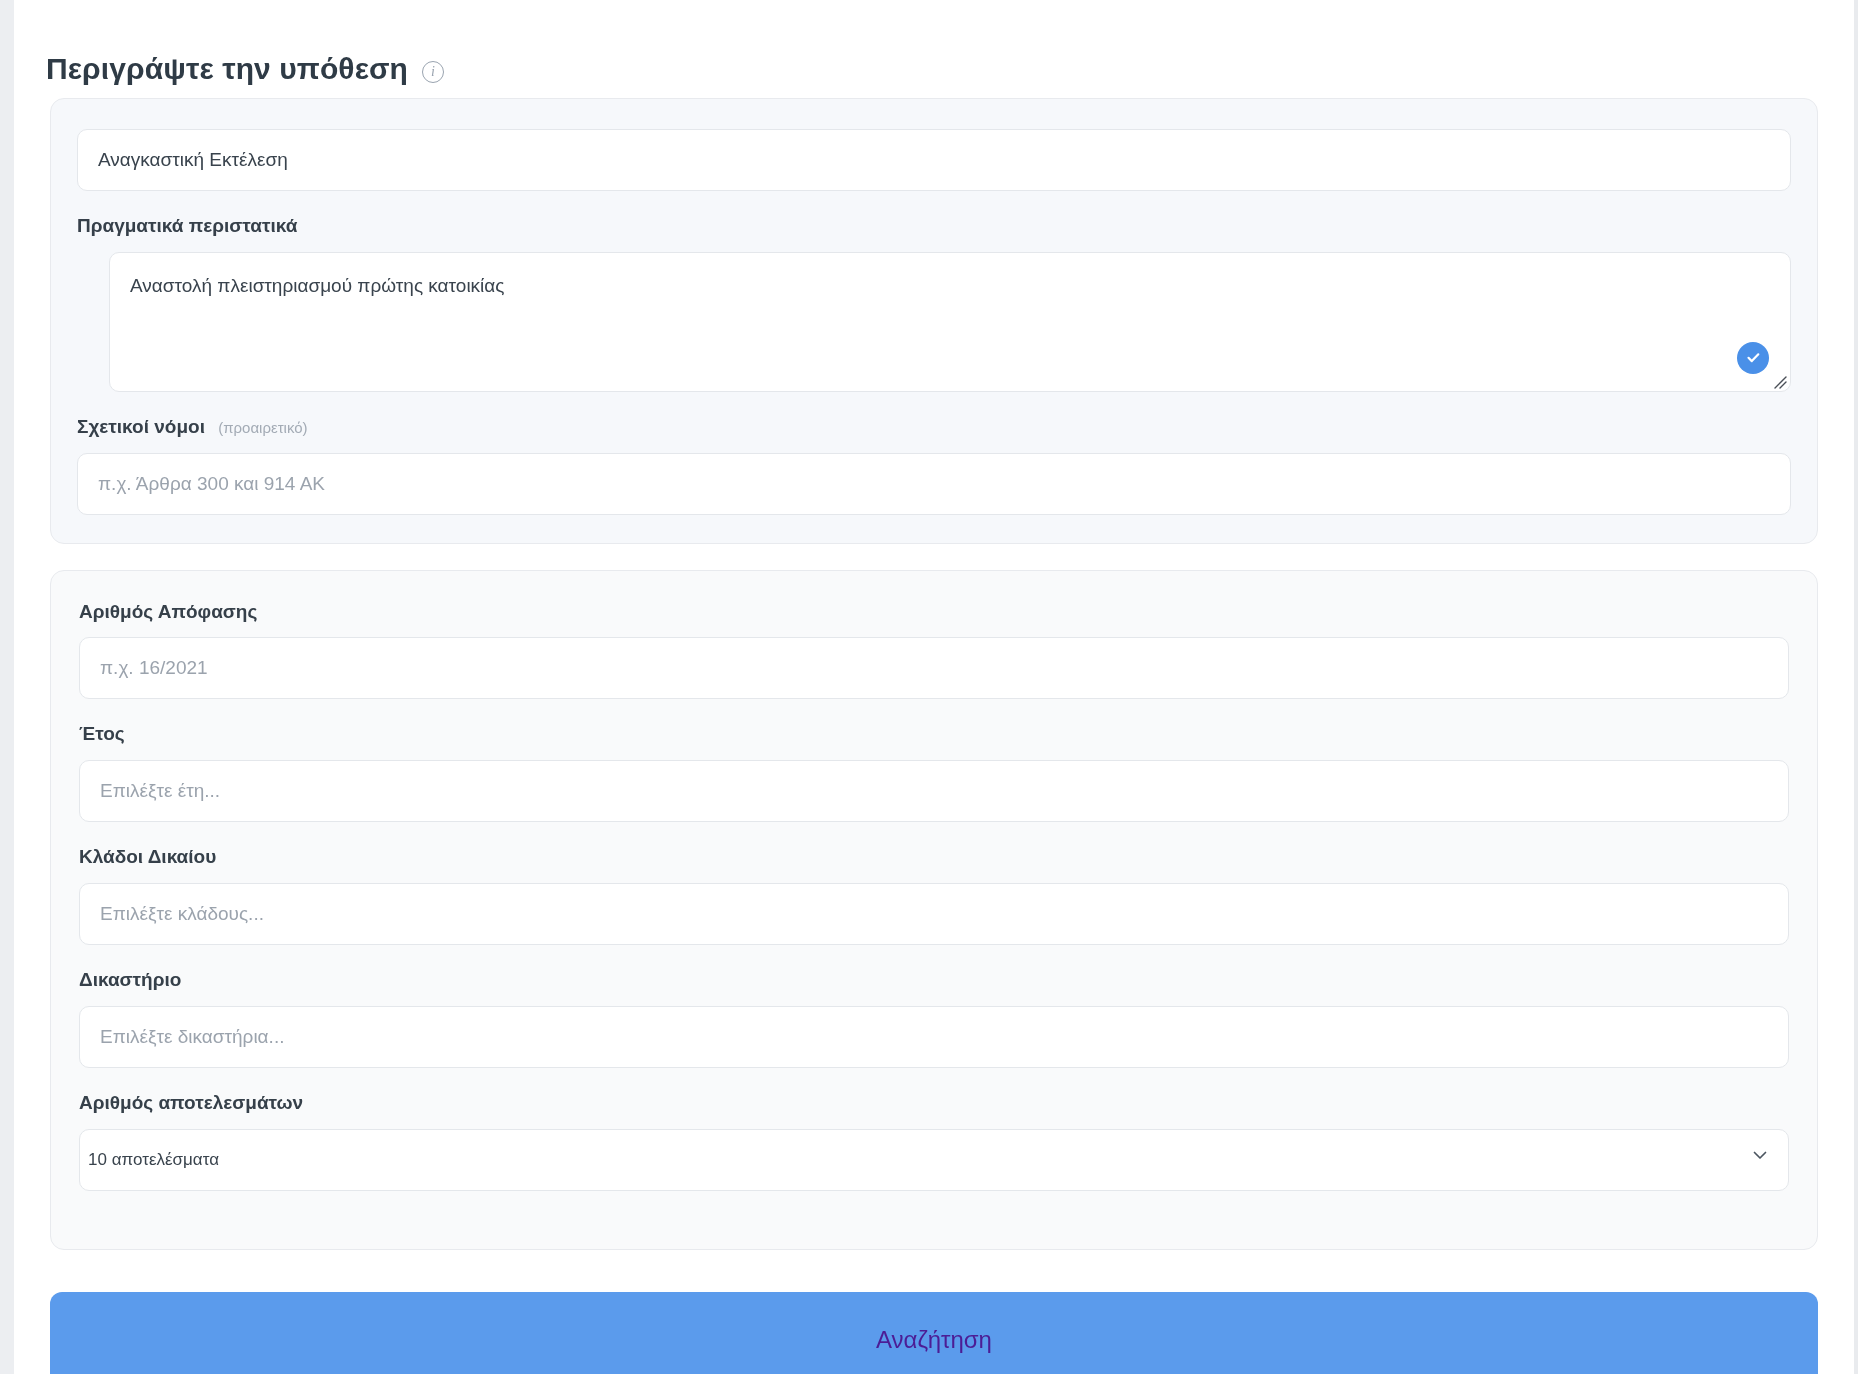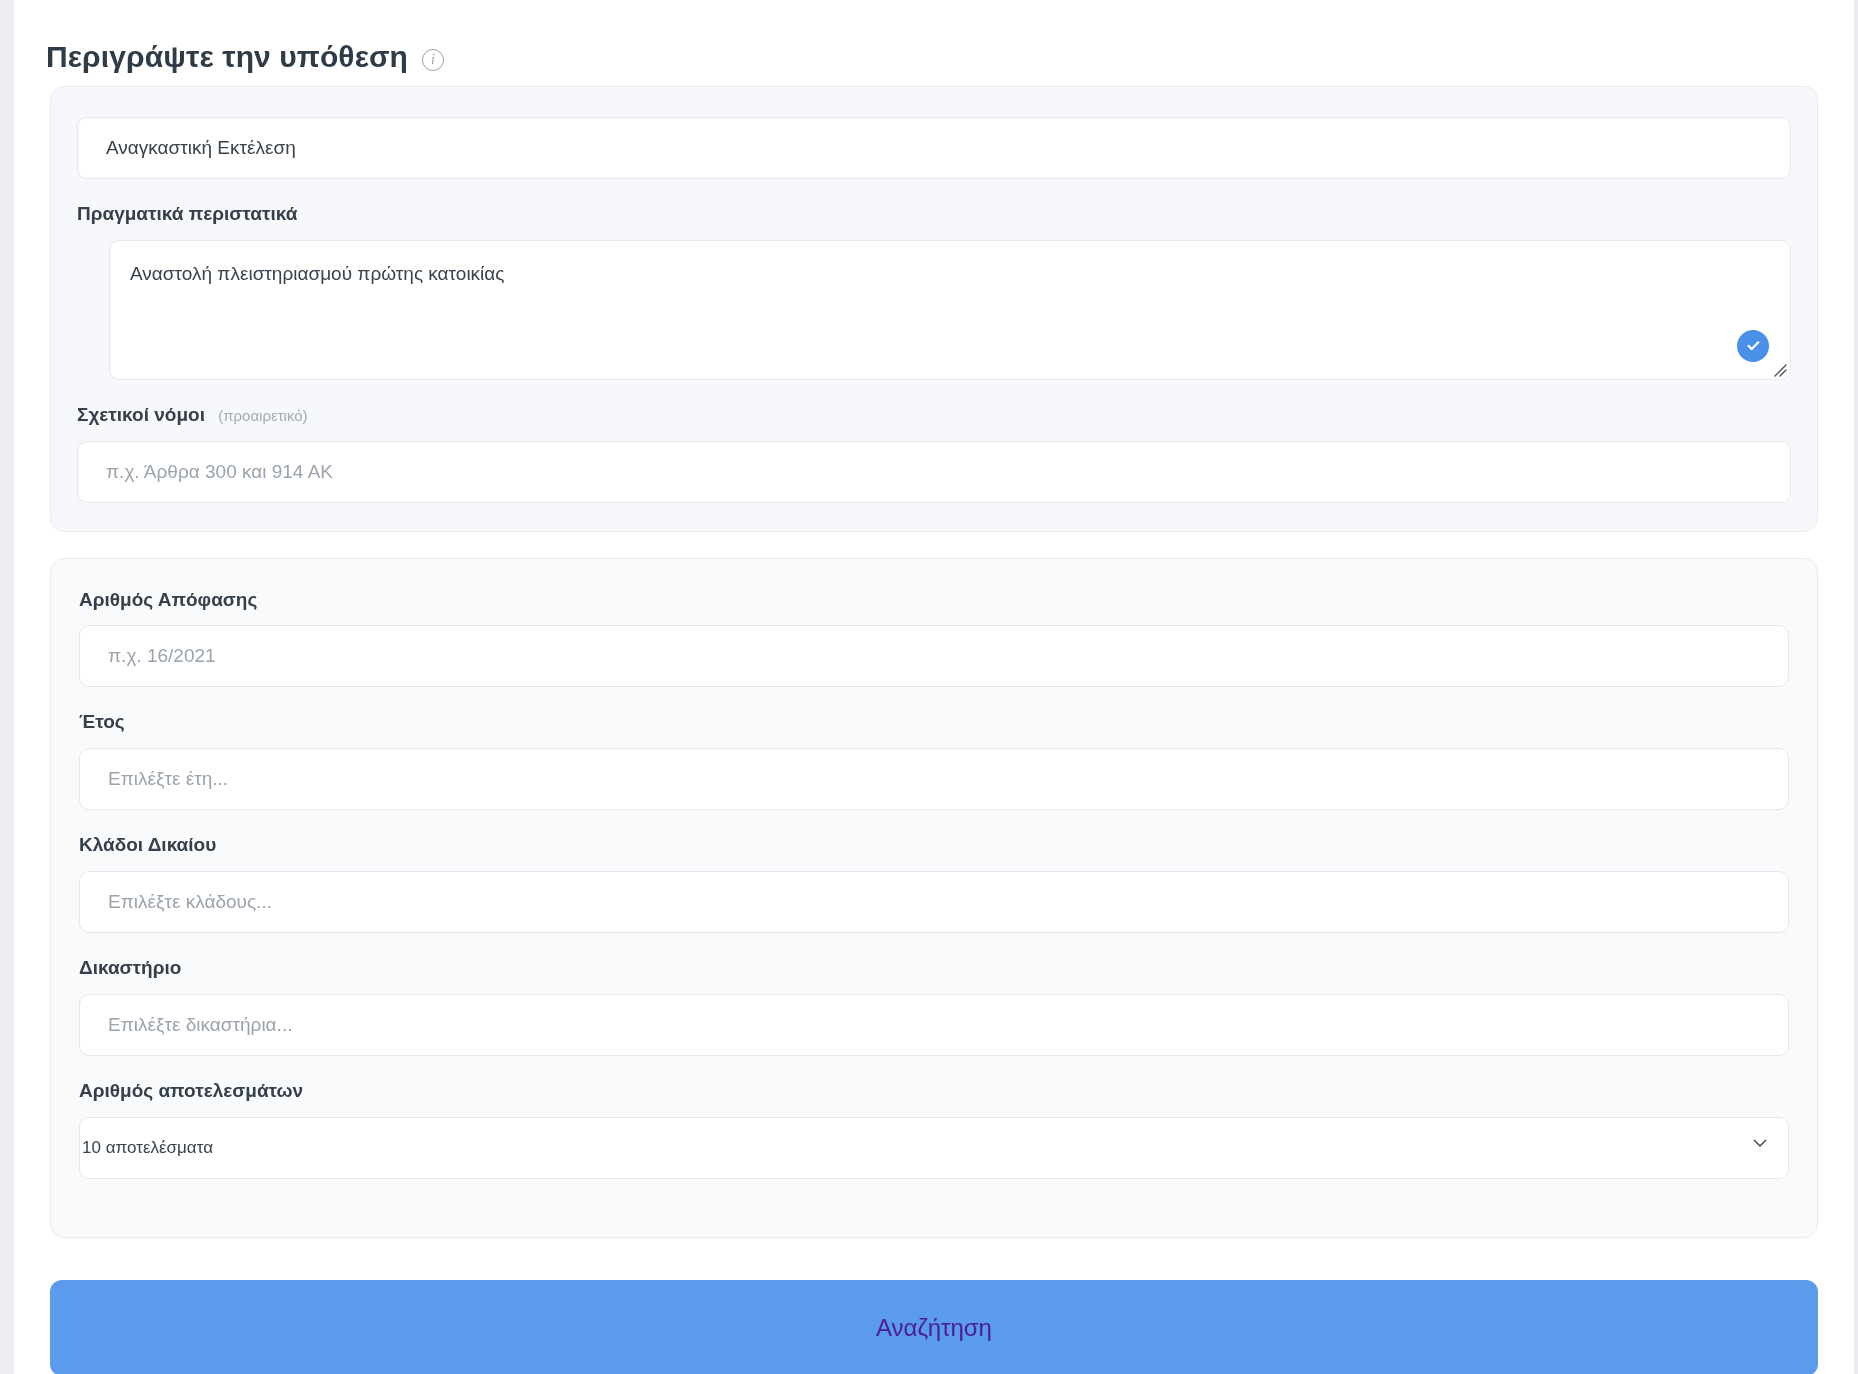--- a/index.html
+++ b/index.html
@@ -22,21 +22,21 @@
     width: 14px; height: 1374px;
     background: #eceef1;
   }
   .right-edge {
     position: absolute; right: 0; top: 0;
     width: 4px; height: 1374px;
     background: #e9ebee;
   }
   .content {
     position: absolute;
-    left: 14px; top: 0;
+    left: 14px; top: 12px;
     width: 1840px; height: 1166px;
     padding: 0;
   }
 
   
   .page-head {
     display: flex;
     align-items: center;
     gap: 14px;
     padding: 28px 0 0 32px;
@@ -107,21 +107,21 @@
     background: #ffffff;
     border: 1px solid #e4e7eb;
     border-radius: 10px;
     font-family: inherit;
     font-size: 19px;
     color: #39434d;
     outline: none;
   }
   .text-input {
     height: 62px;
-    padding: 0 28px;
+    padding: 0 20px;
     line-height: 62px;
   }
   .text-input::placeholder { color: #9ba3ad; }
 
   .textarea-wrap { position: relative; padding-left: 32px; }
   .textarea-box {
     height: 140px;
     padding: 20px;
     resize: none;
     line-height: 1.4;
@@ -150,21 +150,21 @@
     display: grid;
     grid-template-columns: 1fr;
     column-gap: 52px;
     row-gap: 0;
   }
   .col { display: block; }
 
   .select-box {
     position: relative;
     height: 62px;
-    padding: 0 2px;
+    padding: 0 8px;
     line-height: 60px;
     font-size: 17px;
     cursor: pointer;
   }
   .select-box .chev {
     position: absolute;
     right: 18px; top: 50%;
     transform: translateY(-50%);
     pointer-events: none;
   }

